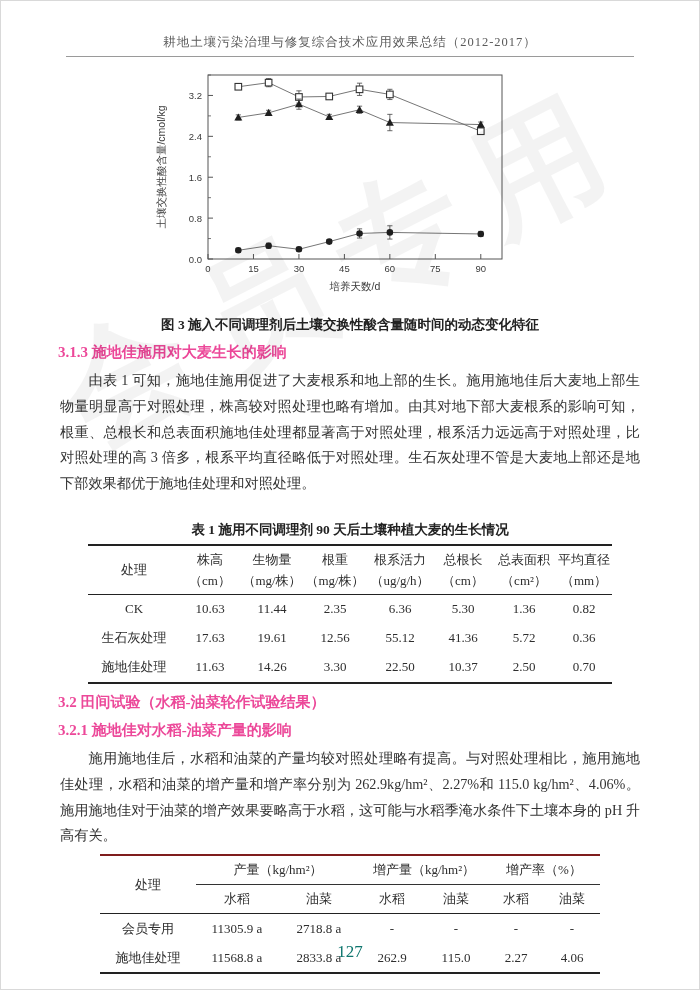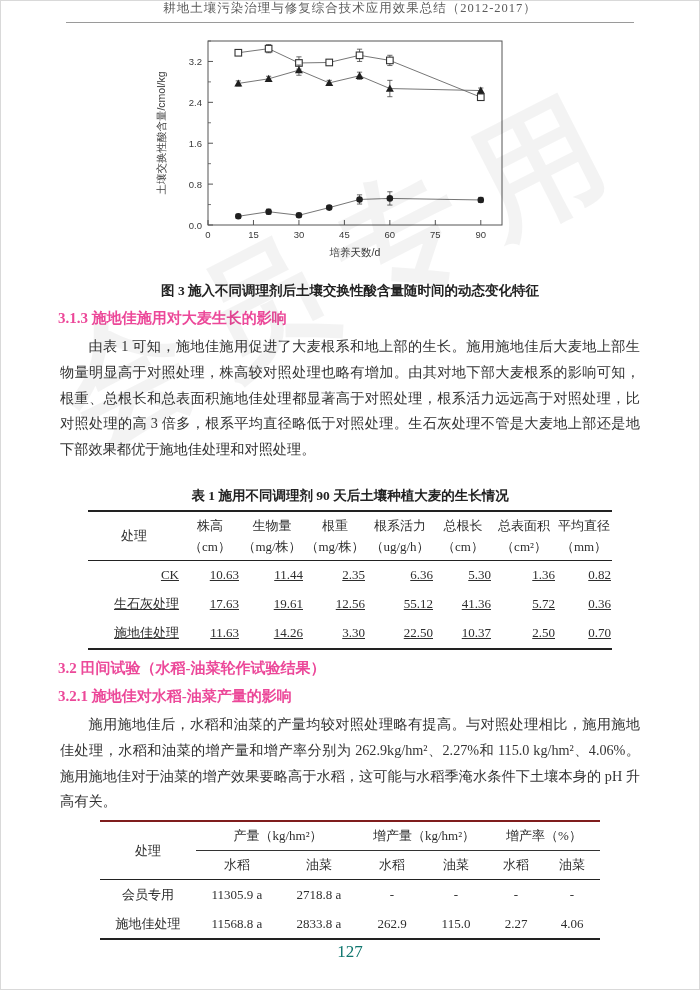--- a/index.html
+++ b/index.html
@@ -7,32 +7,32 @@
     position:relative;width:700px;height:990px;background:#fff;
     font-family:"Liberation Serif",serif;color:#2b2b2b;overflow:hidden;
     box-shadow:inset 0 0 0 1px #d9d9d9;
   }
   .watermark{
     position:absolute;left:30px;top:330px;width:700px;
     font-size:128px;letter-spacing:26px;color:#000;opacity:0.045;
     transform:rotate(-27deg);transform-origin:left top;
     white-space:nowrap;pointer-events:none;font-weight:bold;
   }
-  .hdr{text-align:center;font-size:12.5px;color:#5a5a5a;letter-spacing:1px;}
+  .hdr{padding-top:34px;text-align:center;font-size:12.5px;color:#5a5a5a;letter-spacing:1px;}
   .hdr-rule{margin:5px 66px 0 66px;border-top:1px solid #9a9a9a;height:0;}
   .chart-wrap{margin:8px 0 0 150px;width:400px;}
   svg text{font-family:"Liberation Sans",sans-serif;}
   .figcap{margin-top:3px;text-align:center;font-weight:bold;font-size:13.5px;color:#222;}
   .h3{margin:9px 58px 0 58px;font-weight:bold;font-size:15px;color:#ec4899;}
   .para{margin:6px 60px 0 60px;font-size:14.2px;line-height:25.8px;text-align:justify;text-indent:2em;color:#333;}
   .tbl-title{margin-top:24px;text-align:center;font-weight:bold;font-size:13.5px;color:#222;}
   table{border-collapse:collapse;table-layout:fixed;font-size:13px;color:#2e2e2e;}
   .t1{width:524px;margin:5px auto 0 auto;}
   .t1 th{font-weight:normal;padding:3px 0;border-top:2px solid #222;border-bottom:1.2px solid #222;line-height:21px;}
-  .t1 td{text-align:right;height:27px;text-decoration:underline;}
+  .t1 td{text-align:center;height:27px;}
   .t1 tr.last td{border-bottom:2px solid #222;}
   .hdr2{display:block;}
   .t2{width:500px;margin:5px auto 0 auto;}
   .t2 th{font-weight:normal;padding:3px 0;line-height:22px;}
   .t2 .top{border-top:2px solid #7f1d1d;}
   .t2 th.group{border-bottom:1px solid #333;}
   .t2 tr.subhead th{border-bottom:1.2px solid #222;}
   .t2 th.proc{border-bottom:1.2px solid #222;}
   .t2 td{text-align:center;height:27px;}
   .t2 tr.last td{border-bottom:2px solid #222;}

